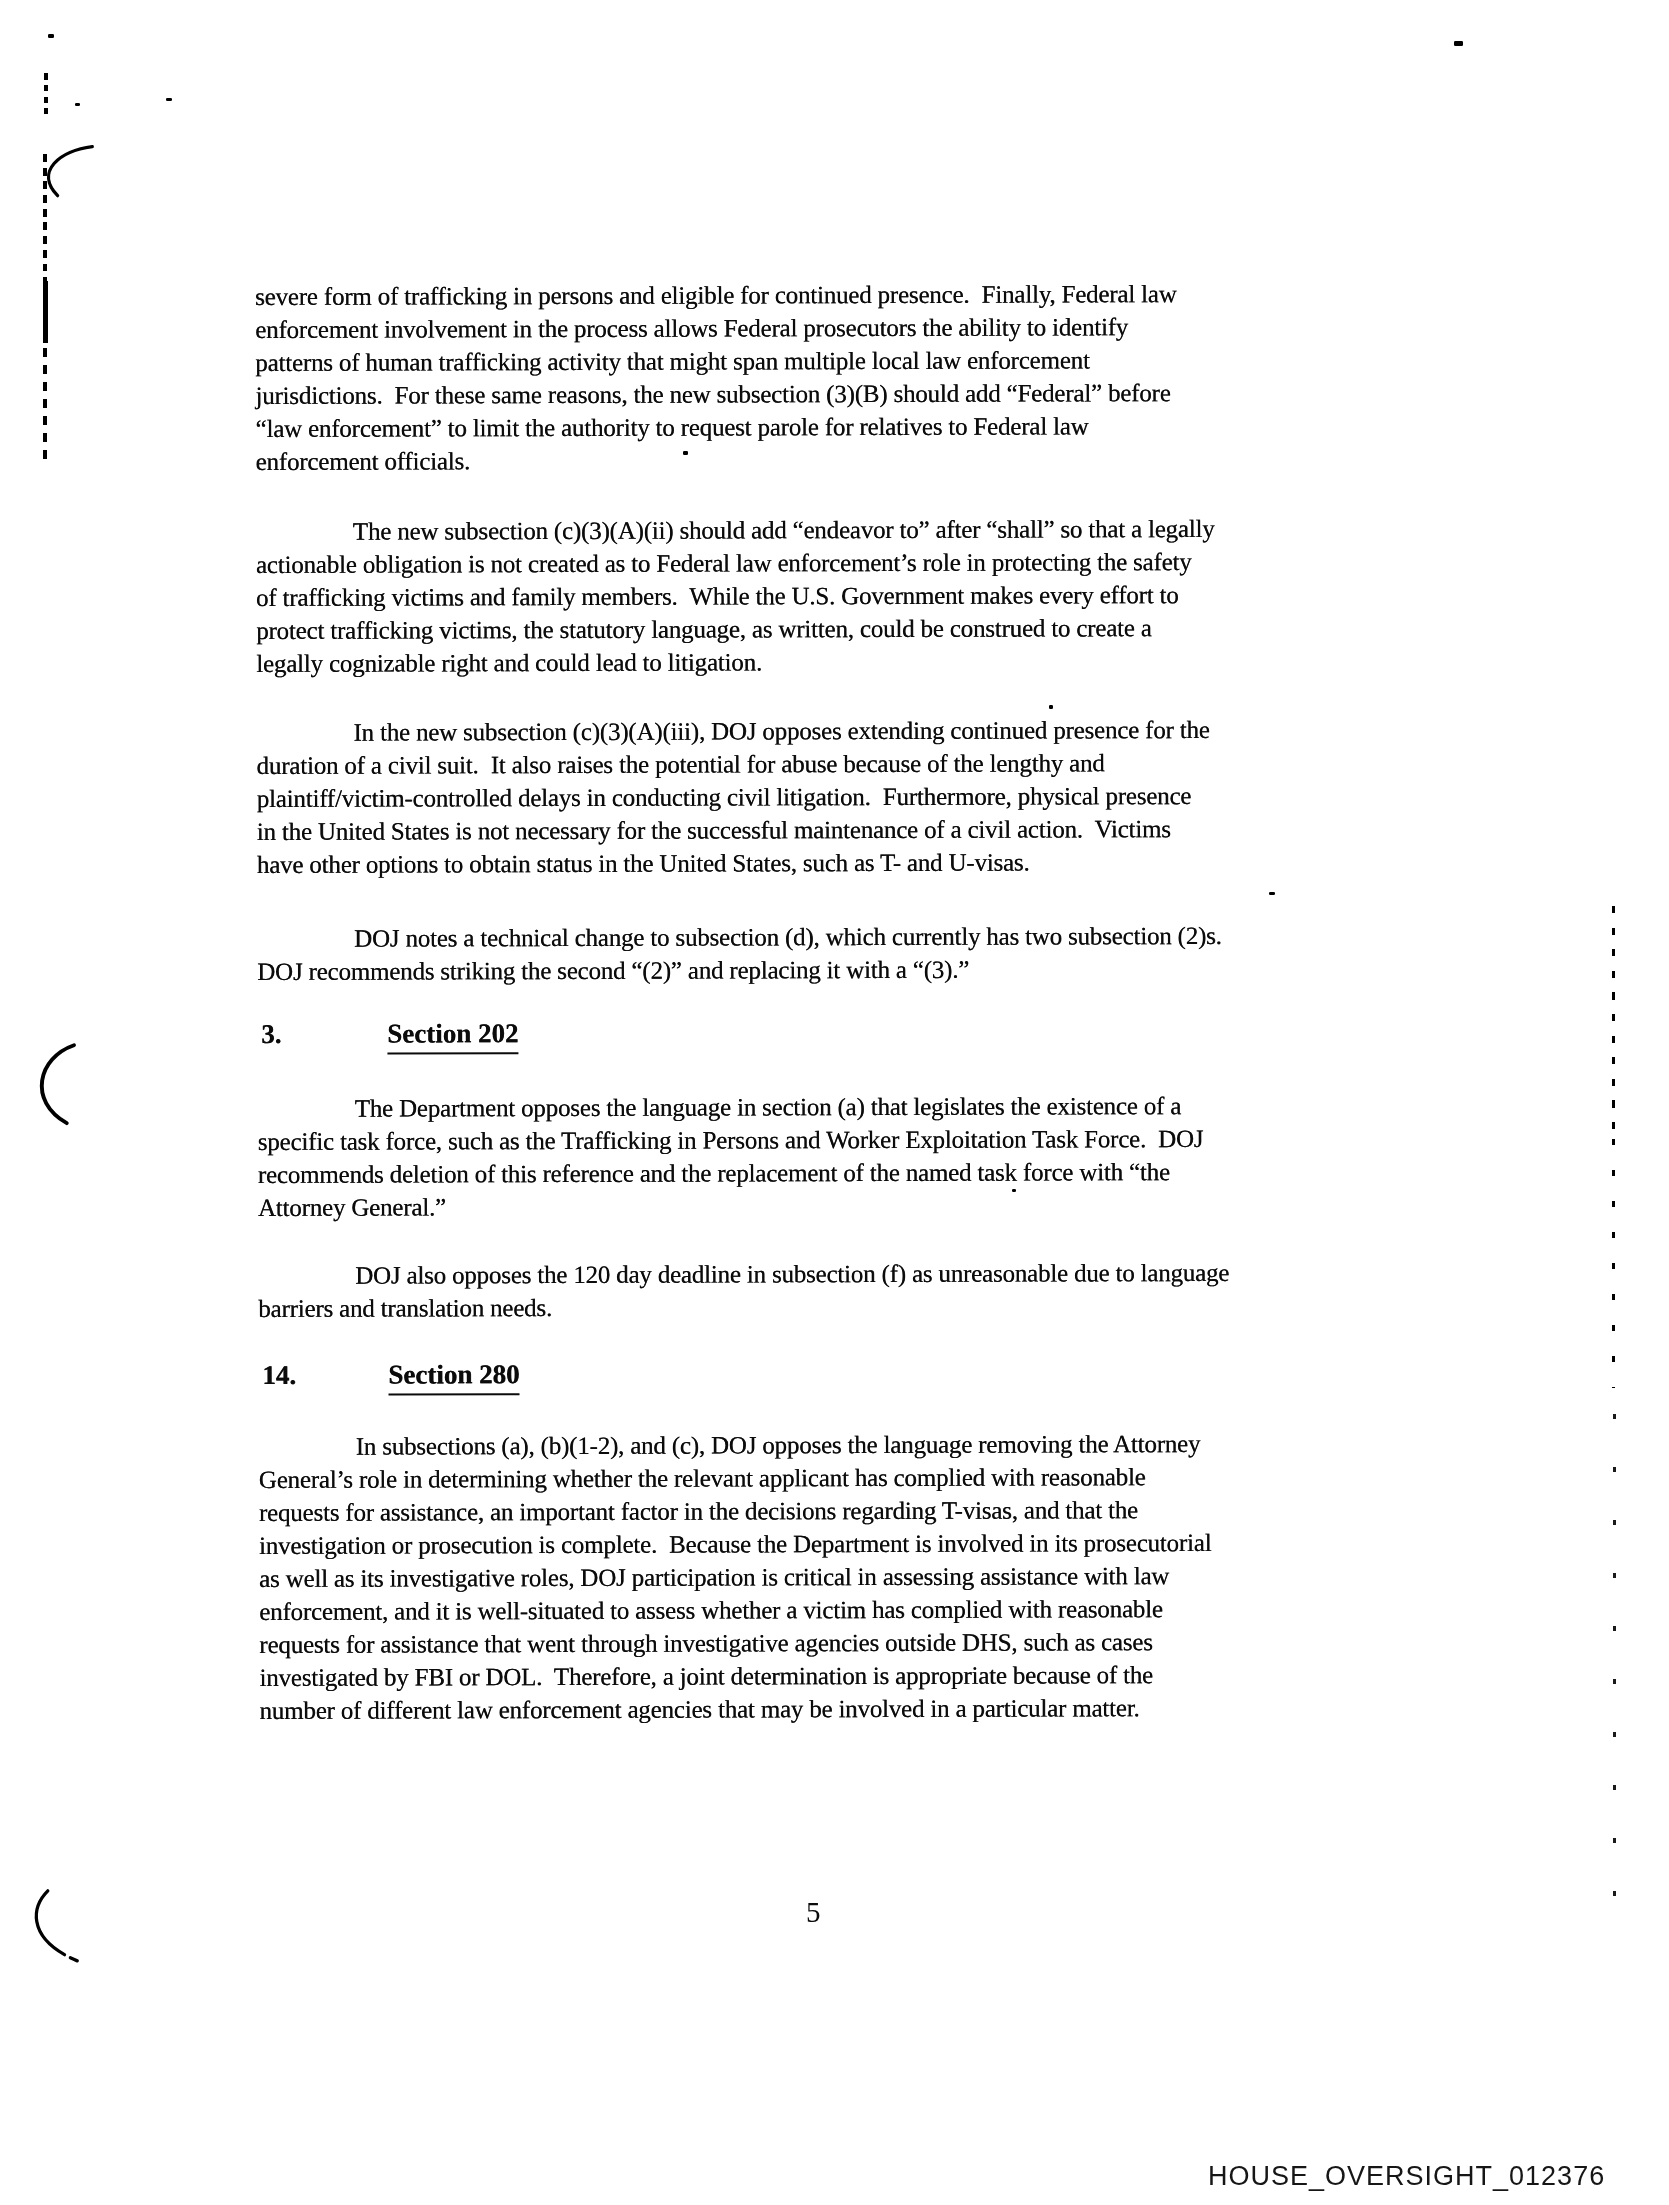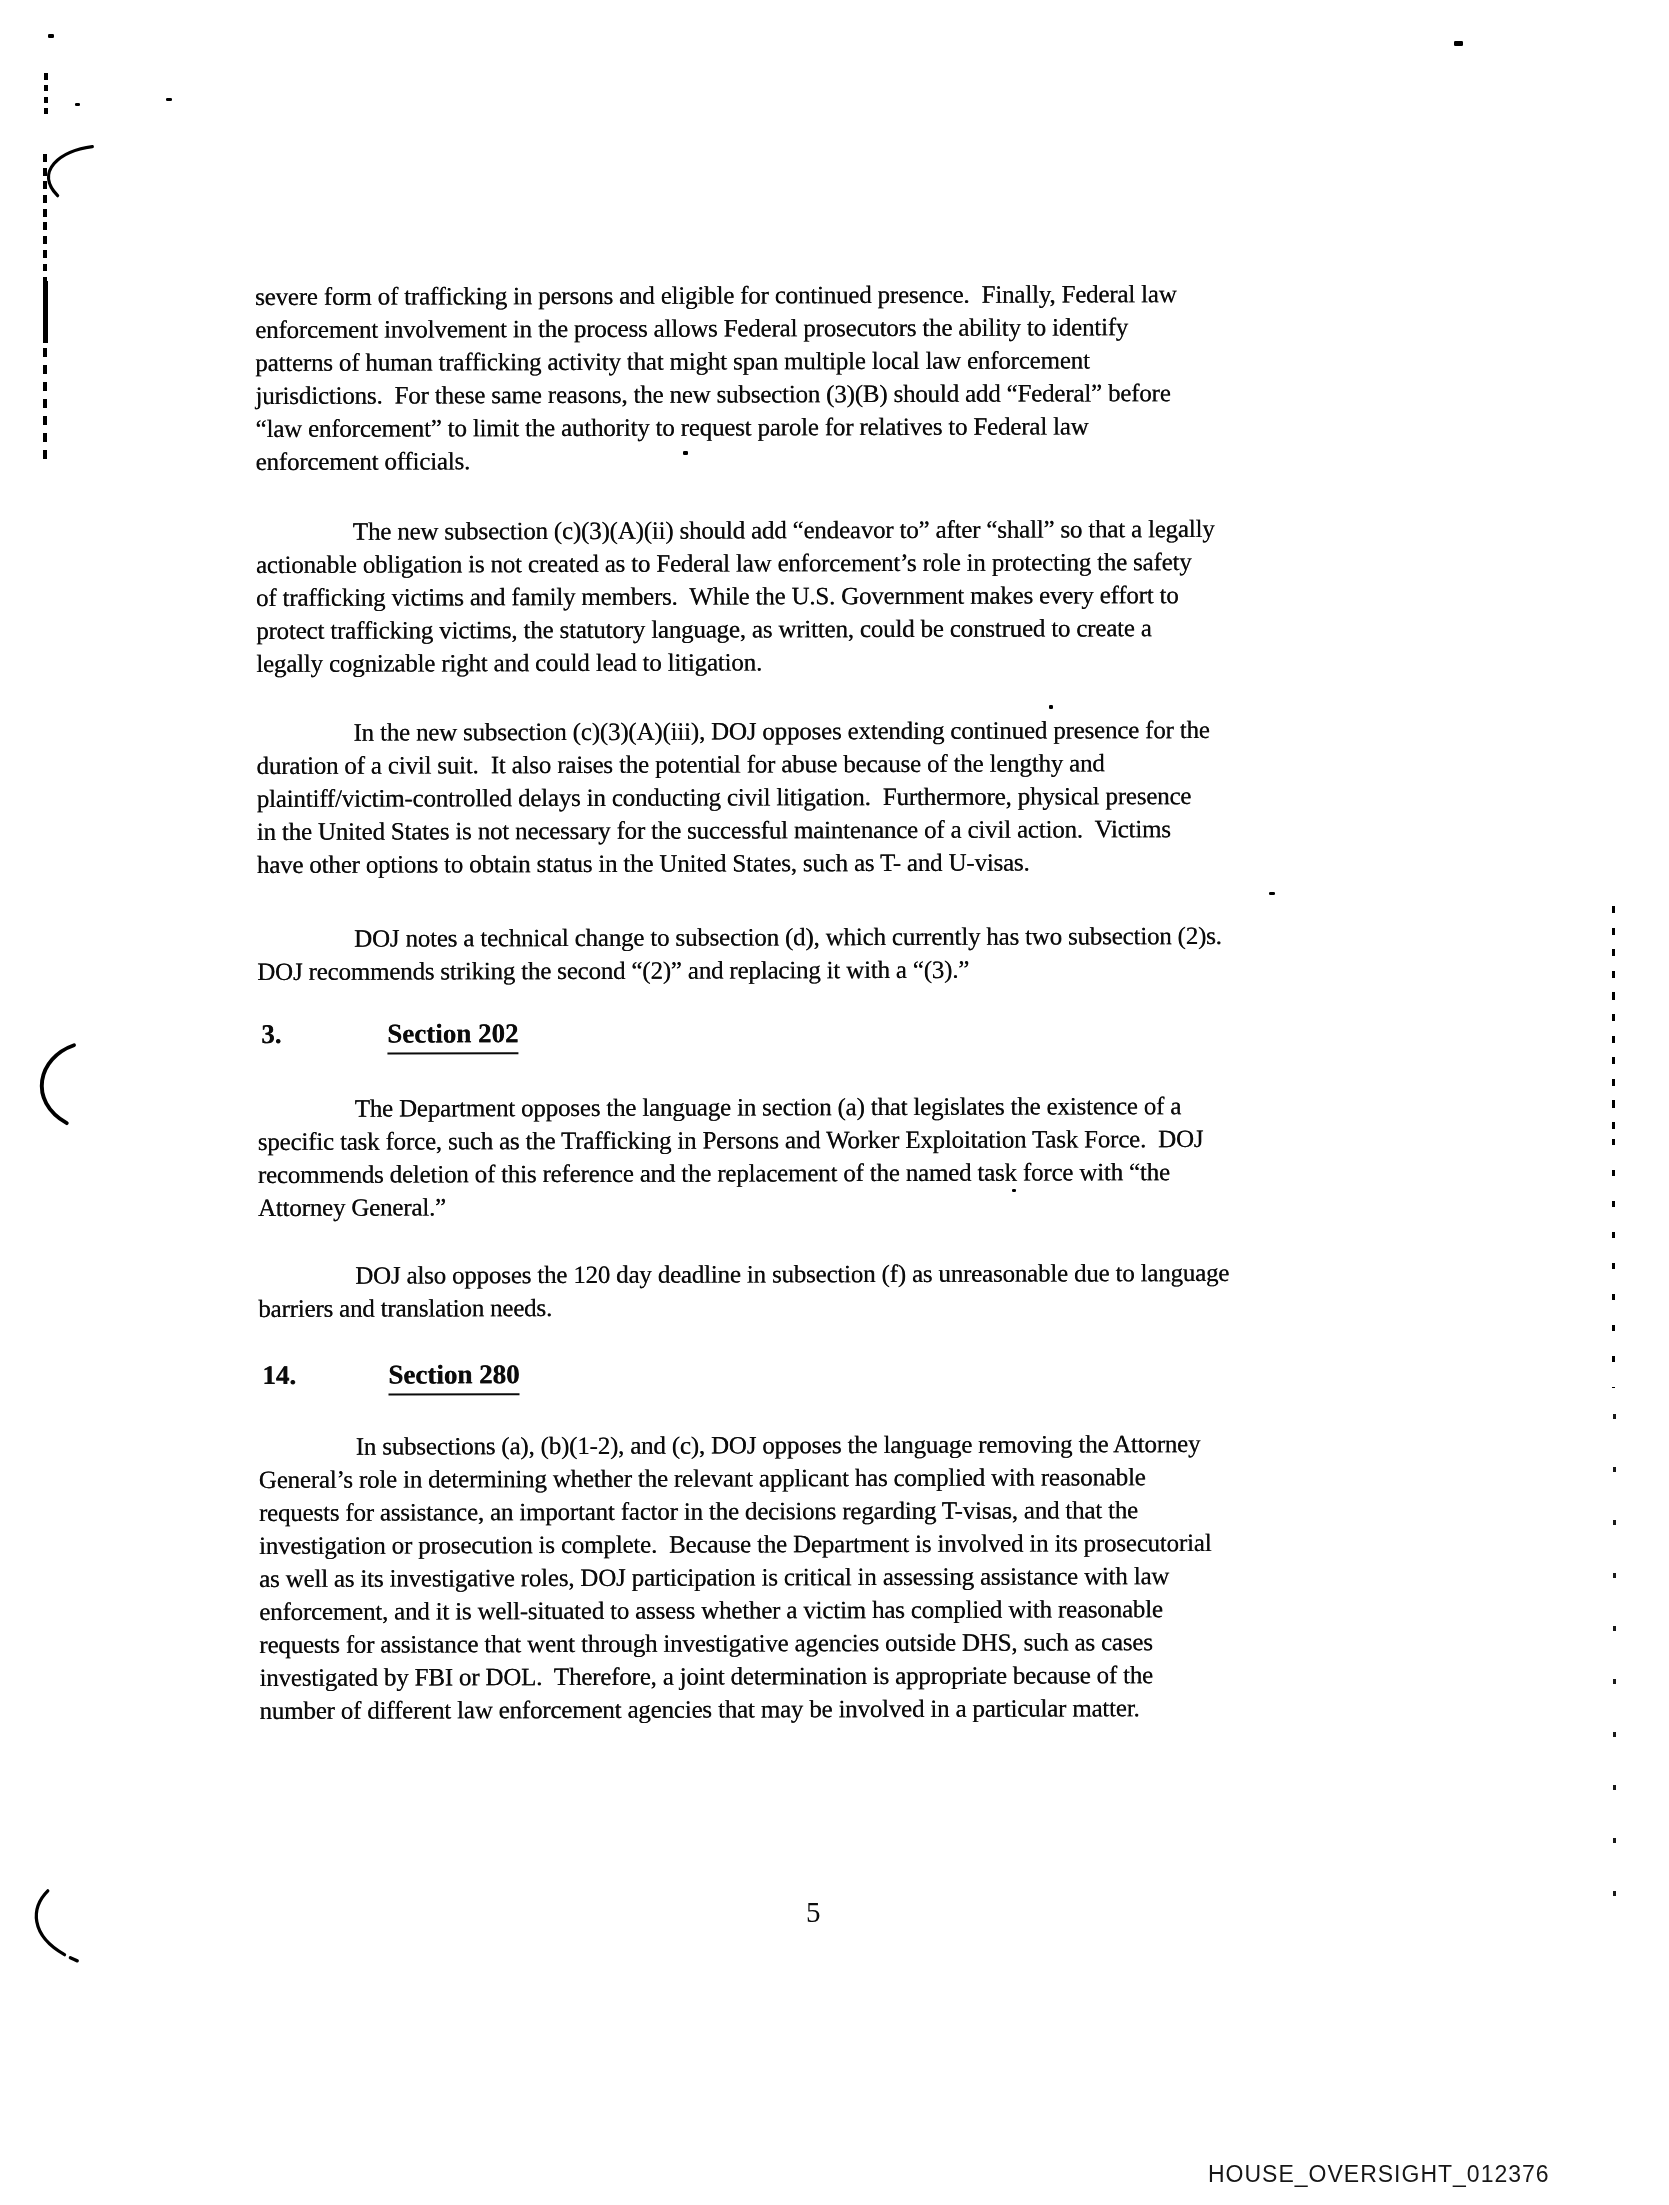--- a/index.html
+++ b/index.html
@@ -66,21 +66,21 @@
     left: 806px;
     top: 1896px;
     font-size: 29px;
     font-family: "Liberation Serif", serif;
     color: #0b0b0b;
   }
   .bates {
     position: absolute;
     left: 1208px;
     top: 2161px;
-    font-size: 23px;
+    font-size: 27px;
     letter-spacing: 1px;
     font-family: "Liberation Sans", sans-serif;
     color: #161616;
   }
   
   .artifact { position: absolute; }
   .dashv-a {
     left: 44px; top: 73px; width: 3.9px; height: 41px;
     background: repeating-linear-gradient(180deg, #000 0 6.5px, transparent 6.5px 11.8px);
   }

